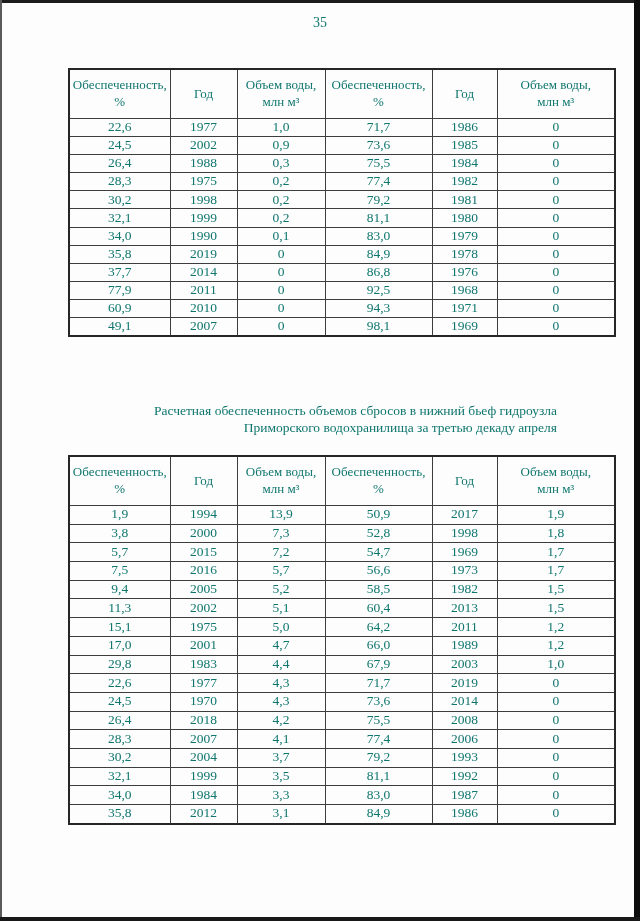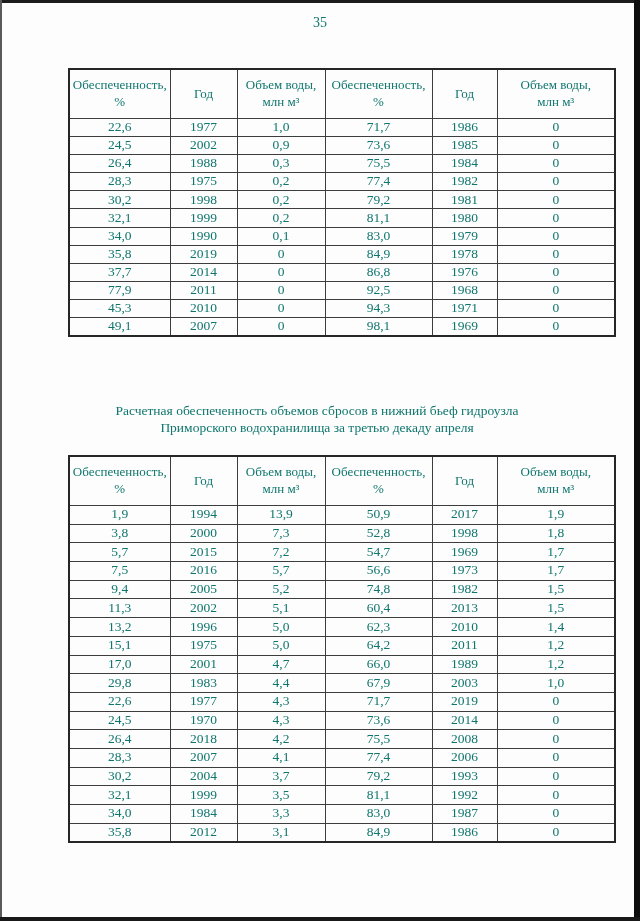--- a/index.html
+++ b/index.html
@@ -70,21 +70,21 @@
   .col-v1 { width: 88px;  }
   .col-p2 { width: 107px; }
   .col-y2 { width: 65px;  }
   .col-v2 { width: 118px; }
 
   .table-caption {
     position: absolute;
     top: 403px;
     left: 77px;
     width: 480px;
-    text-align: center;
+    text-align: right;
     font-size: 13.5px;
     line-height: 16.5px;
   }
 </style>
 </head>
 <body>
 
 <div id="page">
 
   <div class="edge-top"></div>
@@ -191,21 +191,21 @@
         </tr>
         <tr>
           <td>77,9</td>
           <td>2011</td>
           <td>0</td>
           <td>92,5</td>
           <td>1968</td>
           <td>0</td>
         </tr>
         <tr>
-          <td>45,3</td>
+          <td>60,9</td>
           <td>2010</td>
           <td>0</td>
           <td>94,3</td>
           <td>1971</td>
           <td>0</td>
         </tr>
         <tr>
           <td>49,1</td>
           <td>2007</td>
           <td>0</td>
@@ -270,41 +270,33 @@
           <td>2016</td>
           <td>5,7</td>
           <td>56,6</td>
           <td>1973</td>
           <td>1,7</td>
         </tr>
         <tr>
           <td>9,4</td>
           <td>2005</td>
           <td>5,2</td>
-          <td>74,8</td>
+          <td>58,5</td>
           <td>1982</td>
           <td>1,5</td>
         </tr>
         <tr>
           <td>11,3</td>
           <td>2002</td>
           <td>5,1</td>
           <td>60,4</td>
           <td>2013</td>
           <td>1,5</td>
         </tr>
         <tr>
-          <td>13,2</td>
-          <td>1996</td>
-          <td>5,0</td>
-          <td>62,3</td>
-          <td>2010</td>
-          <td>1,4</td>
-        </tr>
-        <tr>
           <td>15,1</td>
           <td>1975</td>
           <td>5,0</td>
           <td>64,2</td>
           <td>2011</td>
           <td>1,2</td>
         </tr>
         <tr>
           <td>17,0</td>
           <td>2001</td>

